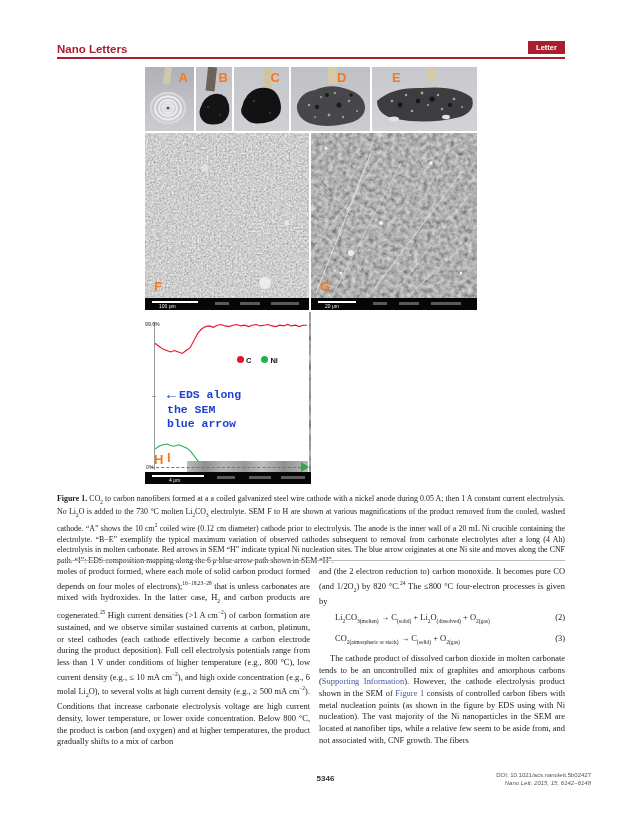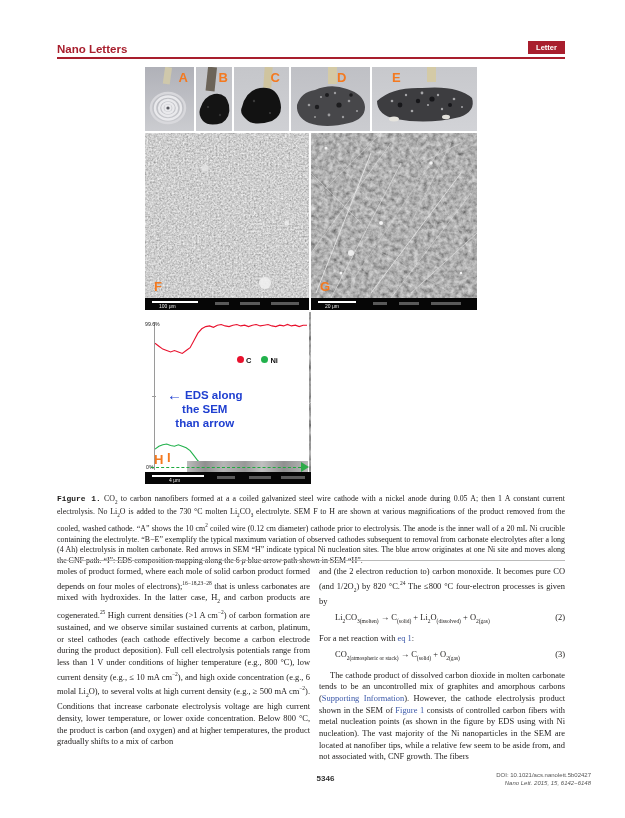--- a/index.html
+++ b/index.html
@@ -29,35 +29,35 @@
   .microdash{position:absolute;top:4px;height:3px;background:#6e6e6e;opacity:.8;}
   
   .eds{position:absolute;background:#fff;overflow:hidden;}
   .eds .yaxis{position:absolute;left:9px;top:10px;width:1px;height:148px;background:#9a9a9a;}
   .eds .ytick{position:absolute;left:7px;top:84px;width:4px;height:1px;background:#9a9a9a;}
   .eds .ylab{position:absolute;font-family:"Liberation Sans",sans-serif;font-size:5.2px;color:#222;}
   .eds .legend{position:absolute;left:92px;top:44px;display:flex;gap:10px;align-items:center;
                font-family:"Liberation Sans",sans-serif;font-size:7.5px;font-weight:bold;color:#111;}
   .eds .dot{width:7px;height:7px;border-radius:50%;display:inline-block;margin-right:2px;}
   .eds .anno{position:absolute;left:22px;top:76px;color:#1f3fd0;
-             font-family:Liberation Sans, sans-serif;font-weight:bold;font-size:11.5px;line-height:14px;text-align:center;}
+             font-family:Liberation Mono, monospace;font-weight:bold;font-size:11.5px;line-height:14px;}
   .eds .anno .arr{font-size:15px;vertical-align:-1px;margin-right:3px;}
   .eds .ilabel{position:absolute;left:22px;top:138px;font-family:"Liberation Sans",sans-serif;
                font-weight:bold;font-size:13px;color:#f4791f;}
   .eds .strip{position:absolute;left:42px;top:149px;right:1px;height:14px;
       background:linear-gradient(90deg,#bdbdbd,#8f8f8f 15%,#b5b5b5 30%,#989898 48%,#c0c0c0 62%,#909090 80%,#b8b8b8);}
   .eds .dashline{position:absolute;left:6px;top:155px;right:8px;height:0;
       border-top:1.6px dashed #1faa3e;}
   .eds .tri{position:absolute;right:0px;top:150px;width:0;height:0;z-index:3;
       border-top:5px solid transparent;border-bottom:5px solid transparent;border-left:8px solid #1faa3e;
       filter:none;opacity:.9;}
   
   .caption{position:absolute;left:57px;top:494px;width:508px;font-size:7.9px;line-height:10.6px;
            text-align:justify;color:#1c1a19;}
-  .cap-bold{font-weight:bold;font-family:Liberation Mono, monospace;}
+  .cap-bold{font-weight:bold;}
   .cap-italic{font-style:italic;}
   .divider{position:absolute;left:57px;top:560px;width:508px;height:1px;background:#b9b9b9;}
   
   .col{position:absolute;top:566px;font-size:8.45px;line-height:11.65px;text-align:justify;}
   .col p{margin:0;}
   .col-left{left:57px;width:253px;}
   .col-right{left:319px;width:246px;}
   sup{font-size:65%;}
   sub{font-size:65%;}
   .link{color:#3a57a8;}
@@ -331,42 +331,41 @@
           <polyline points="0.00,14.00 2.56,16.00 5.13,18.00 7.69,19.00 10.26,20.00 12.82,19.00 15.38,20.00 17.95,21.00 20.51,19.00 23.08,17.00 25.64,12.00 28.21,7.00 30.77,4.00 33.33,2.50 35.90,2.00 38.46,3.00 41.03,1.50 43.59,1.00 46.15,2.00 48.72,2.50 51.28,1.50 53.85,1.00 56.41,2.00 58.97,1.50 61.54,2.50 64.10,1.50 66.67,1.00 69.23,2.00 71.79,1.50 74.36,1.00 76.92,2.00 79.49,2.50 82.05,1.50 84.62,2.00 87.18,1.00 89.74,2.00 92.31,1.50 94.87,2.50 97.44,1.50 100.00,1.50" fill="none" stroke="#e8112d" stroke-width="1.1" vector-effect="non-scaling-stroke"></polyline>
           <polyline points="0.00,87.00 2.56,85.00 5.13,84.00 7.69,83.50 10.26,84.50 12.82,85.00 15.38,84.00 17.95,85.00 20.51,86.00 23.08,88.00 25.64,91.50 28.21,95.00 30.77,97.00 33.33,98.00 35.90,97.50 38.46,98.00 41.03,98.50 43.59,97.50 46.15,98.00 48.72,97.00 51.28,98.00 53.85,98.50 56.41,97.50 58.97,98.00 61.54,97.00 64.10,98.00 66.67,98.50 69.23,97.50 71.79,98.00 74.36,98.50 76.92,97.50 79.49,97.00 82.05,98.00 84.62,97.50 87.18,98.50 89.74,97.50 92.31,98.00 94.87,97.00 97.44,98.00 100.00,97.50" fill="none" stroke="#22b14c" stroke-width="1.1" vector-effect="non-scaling-stroke"></polyline>
         </svg>
       <div class="legend">
         <span><span class="dot" style="background: rgb(232, 17, 45);"></span><span>C</span></span>
         <span><span class="dot" style="background: rgb(34, 177, 76);"></span><span>Ni</span></span>
       </div>
       <div class="anno">
         <span class="arr">←</span><span>EDS along</span><br>
         <span>the SEM</span><br>
-        <span>than arrow</span>
+        <span>blue arrow</span>
       </div>
       <span class="ilabel">I</span>
       <div class="strip"></div>
       <div class="dashline"></div>
       <div class="tri"></div>
     </div>
   </div>
 
   <div class="caption"><span class="cap-bold">Figure 1.</span><span> CO</span><sub>2</sub><span> to carbon nanofibers formed at a a coiled galvanized steel wire cathode with a nickel anode during 0.05 A; then 1 A constant current electrolysis. No Li</span><sub>2</sub><span>O is added to the 730 °C molten Li</span><sub>2</sub><span>CO</span><sub>3</sub><span> electrolyte. SEM F to H are shown at various magnifications of the product removed from the cooled, washed cathode. “A” shows the 10 cm</span><sup>2</sup><span> coiled wire (0.12 cm diameter) cathode prior to electrolysis. The anode is the inner wall of a 20 mL Ni crucible containing the electrolyte. “B−E” exemplify the typical maximum variation of observed cathodes subsequent to removal from carbonate electrolytes after a long (4 Ah) electrolysis in molten carbonate. Red arrows in SEM “H” indicate typical Ni nucleation sites. The blue arrow originates at one Ni site and moves along the CNF path. “I”: EDS composition mapping along the 6 </span><span class="cap-italic">μ</span><span> blue arrow path shown in SEM “H”.</span></div>
   <div class="divider"></div>
 
   <div class="col col-left">
     <p><span>moles of product formed, where each mole of solid carbon product formed depends on four moles of electrons);</span><sup>16−18,23−28</sup><span> that is unless carbonates are mixed with hydroxides. In the latter case, H</span><sub>2</sub><span> and carbon products are cogenerated.</span><sup>25</sup><span> High current densities (&gt;1 A cm</span><sup>−2</sup><span>) of carbon formation are sustained, and we observe similar sustained currents at carbon, platinum, or steel cathodes (each cathode effectively become a carbon electrode during the product deposition). Full cell electrolysis potentials range from less than 1 V under conditions of higher temperature (e.g., 800 °C), low current density (e.g., ≤ 10 mA cm</span><sup>−2</sup><span>), and high oxide concentration (e.g., 6 molal Li</span><sub>2</sub><span>O), to several volts at high current density (e.g., ≥ 500 mA cm</span><sup>−2</sup><span>). Conditions that increase carbonate electrolysis voltage are high current density, lower temperature, or lower oxide concentration. Below 800 °C, the product is carbon (and oxygen) and at higher temperatures, the product gradually shifts to a mix of carbon</span></p>
   </div>
   <div class="col col-right">
     <p><span>and (the 2 electron reduction to) carbon monoxide. It becomes pure CO (and 1/2O</span><sub>2</sub><span>) by 820 °C.</span><sup>24</sup><span> The ≤800 °C four-electron processes is given by</span></p>
     <div class="eqrow">
       <span><span>Li</span><sub>2</sub><span>CO</span><sub>3(molten)</sub><span> → C</span><sub>(solid)</sub><span> + Li</span><sub>2</sub><span>O</span><sub>(dissolved)</sub><span> + O</span><sub>2(gas)</sub></span>
       <span class="eqnum">(2)</span>
     </div>
-    <p><span>For a net reaction with </span><span class="link">eq 1</span><span>:</span></p>
     <div class="eqrow">
       <span><span>CO</span><sub>2(atmospheric or stack)</sub><span> → C</span><sub>(solid)</sub><span> + O</span><sub>2(gas)</sub></span>
       <span class="eqnum">(3)</span>
     </div>
     <p class="indent"><span>The cathode product of dissolved carbon dioxide in molten carbonate tends to be an uncontrolled mix of graphites and amorphous carbons (</span><span class="link">Supporting Information</span><span>). However, the cathode electrolysis product shown in the SEM of </span><span class="link">Figure 1</span><span> consists of controlled carbon fibers with metal nucleation points (as shown in the figure by EDS using with Ni nucleation). The vast majority of the Ni nanoparticles in the SEM are located at nanofiber tips, while a relative few seem to be aside from, and not associated with, CNF growth. The fibers</span></p>
   </div>
 
   <div class="pagenum">5346</div>
   <div class="doiblock">
     <div>DOI: 10.1021/acs.nanolett.5b02427</div>

